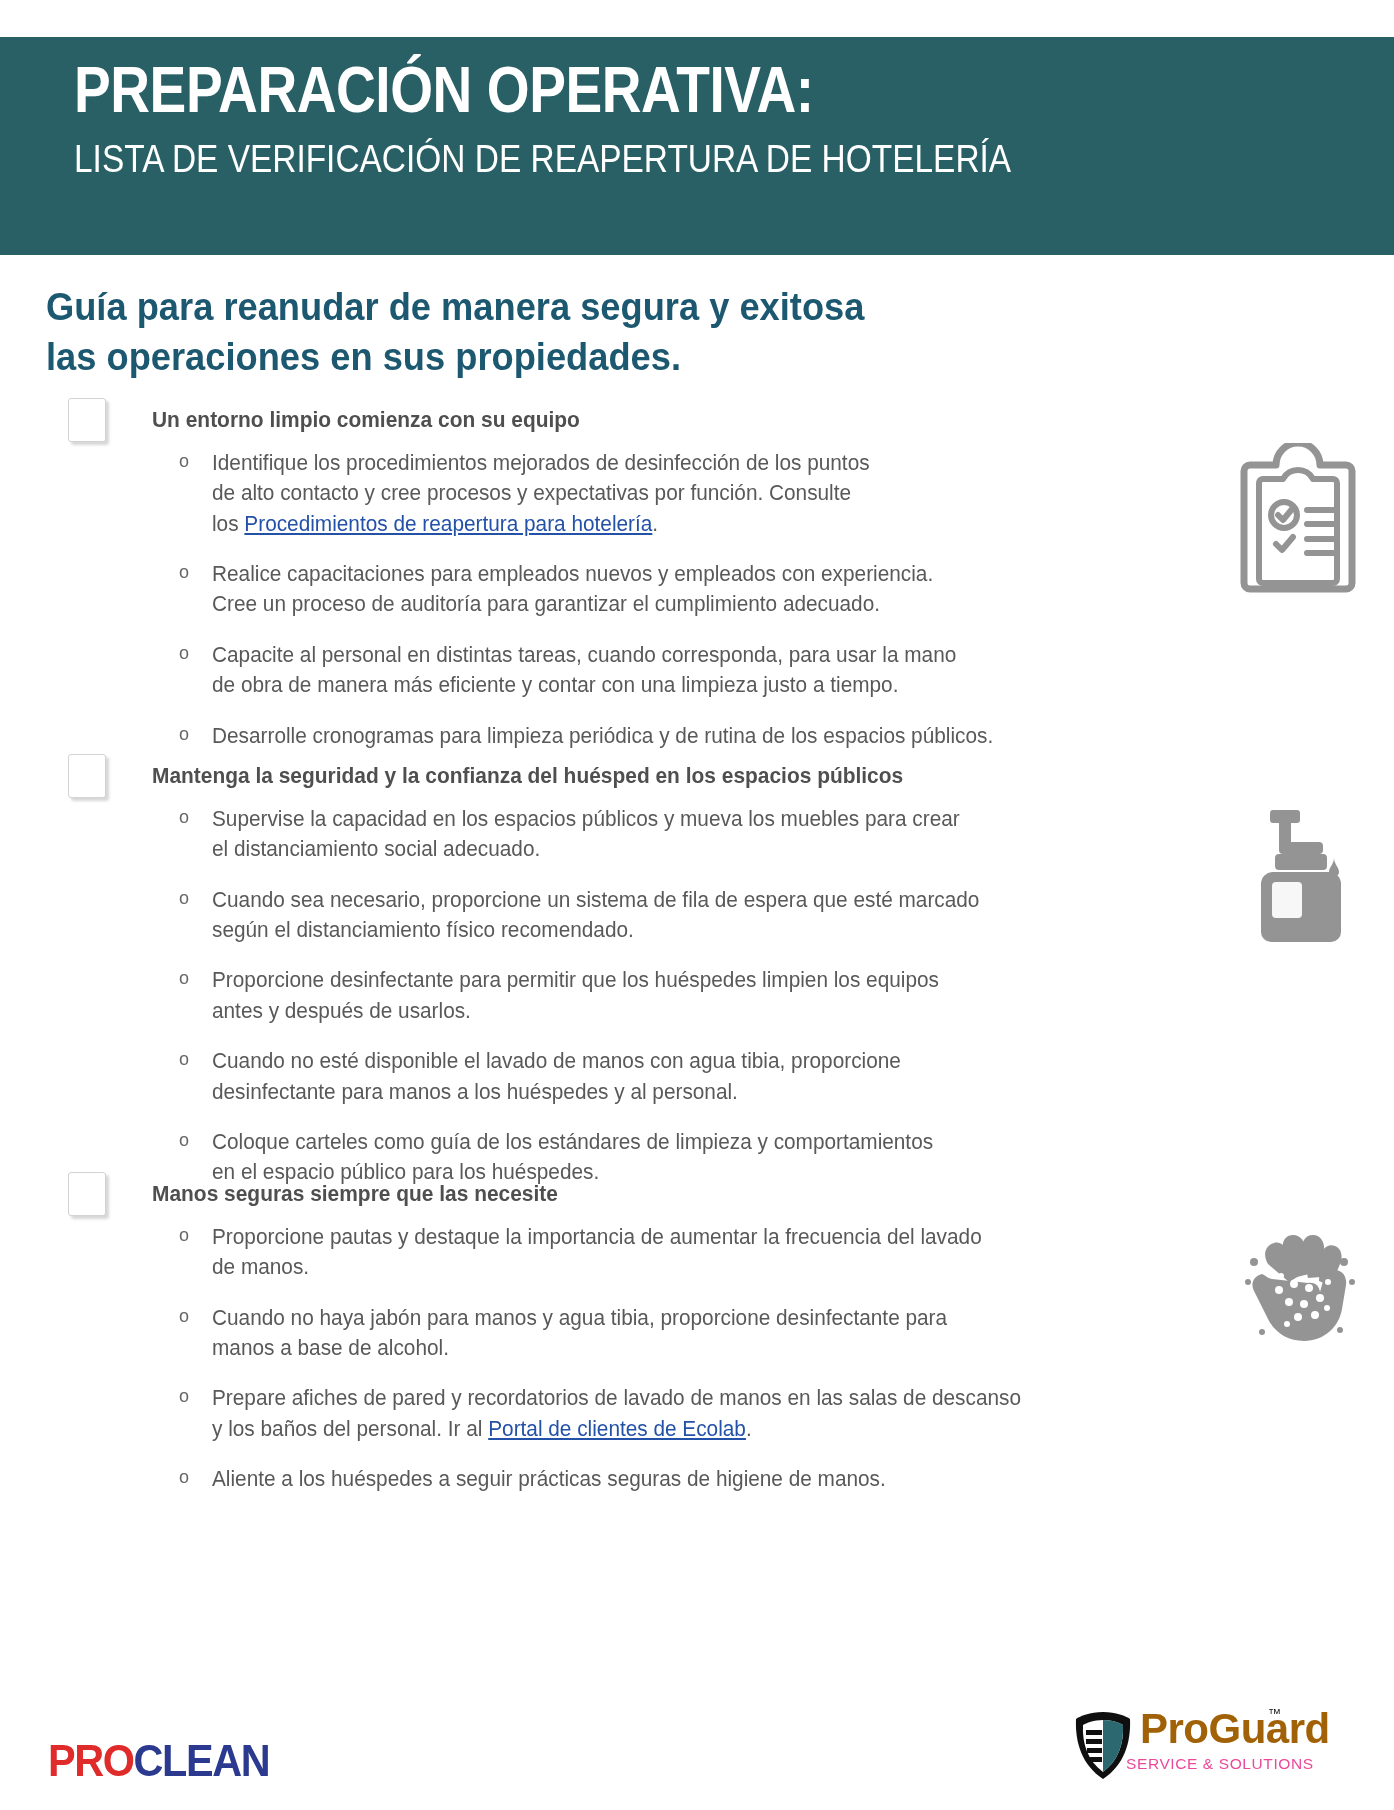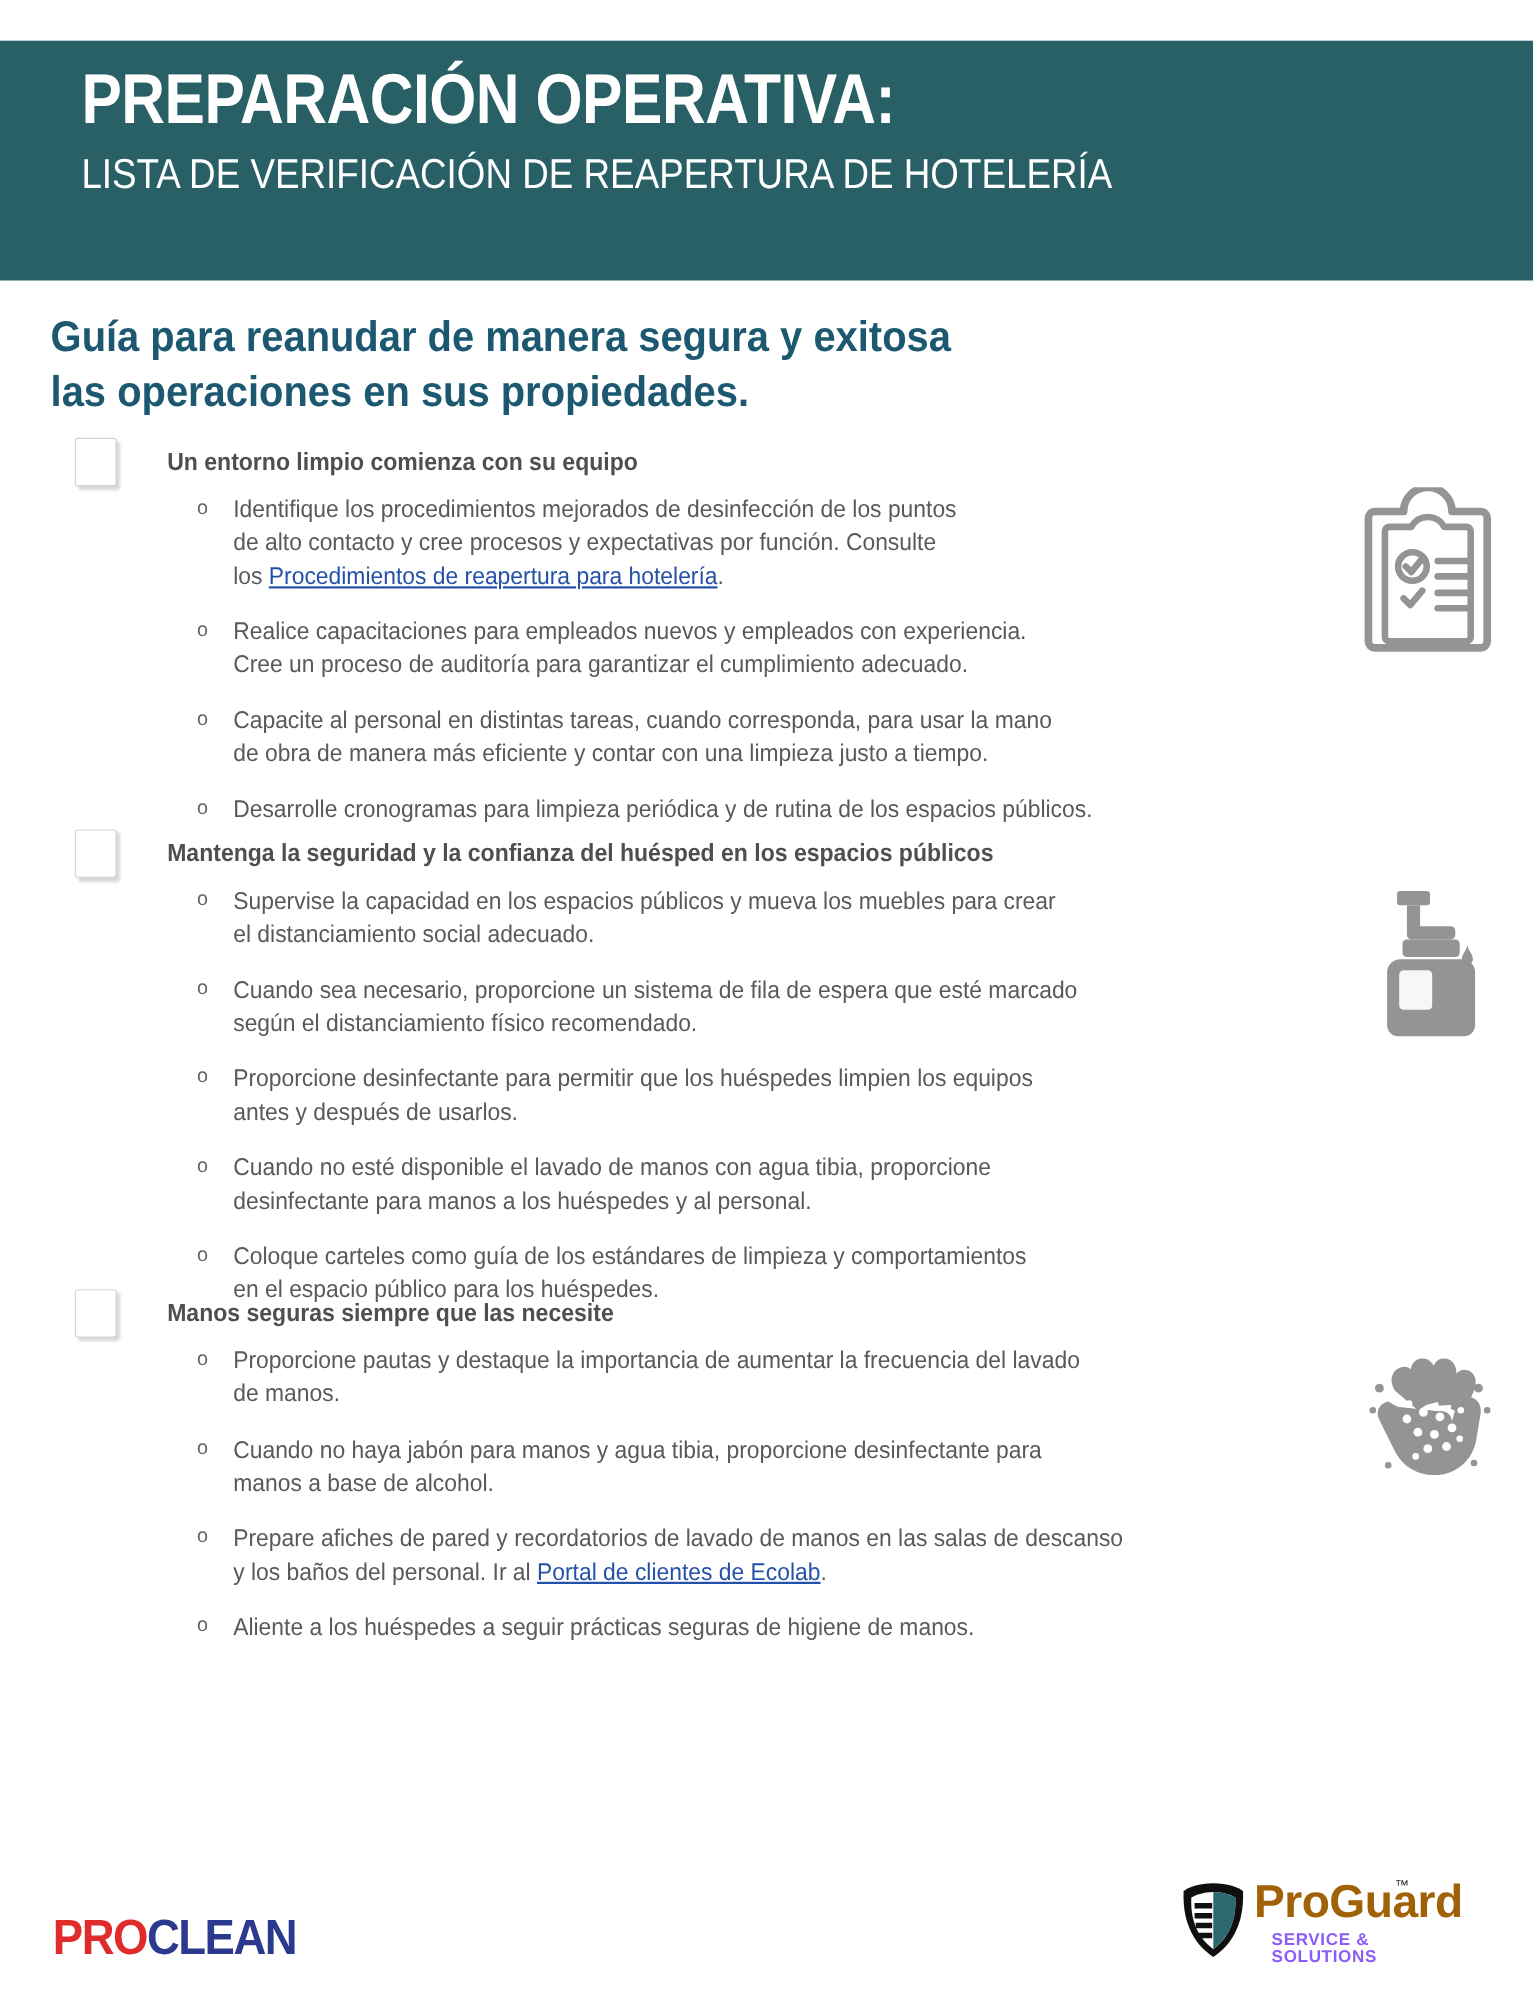--- a/index.html
+++ b/index.html
@@ -171,25 +171,25 @@
   }
   .proguard .pg-tm {
     position: absolute;
     left: 196px;
     top: 0px;
     font-size: 13px;
     color: #1a1a1a;
   }
   .proguard .pg-sub {
     position: absolute;
-    left: 84px;
+    left: 54px;
     top: 50px;
     font-size: 15.5px;
-    font-weight: bold;
-    color: #8b5cf6;
+    font-weight: normal;
+    color: #ec4899;
     letter-spacing: 0.6px;
     line-height: 1;
   }
 </style>
 </head>
 <body>
 
 <div class="header-banner"></div>
 <div class="header-title">PREPARACIÓN OPERATIVA:</div>
 <div class="header-subtitle">LISTA DE VERIFICACIÓN DE REAPERTURA DE HOTELERÍA</div>

